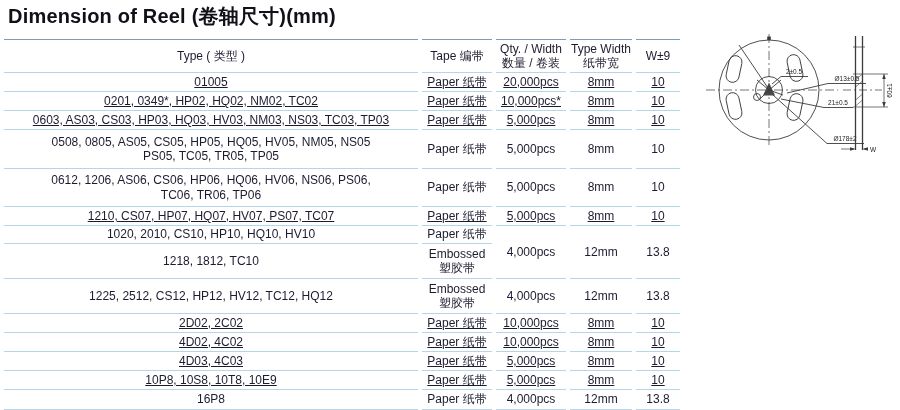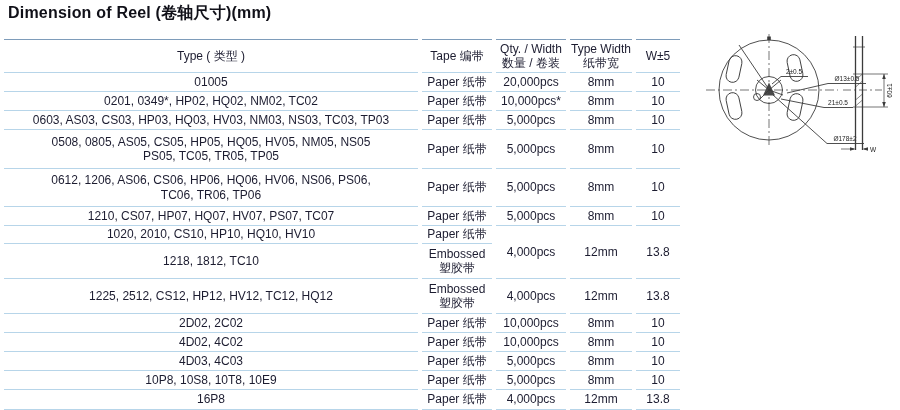--- a/index.html
+++ b/index.html
@@ -1,25 +1,25 @@
 <!DOCTYPE html>
 <html><head>
 <meta charset="utf-8">
 <style>
   html,body{margin:0;padding:0;background:#fff;}
   .page{position:relative;width:900px;height:410px;background:#ffffff;overflow:hidden;
         font-family:"Liberation Sans",sans-serif;color:#1c1c30;}
-  .title{position:absolute;left:8px;top:3px;font-size:16px;font-weight:bold;color:#101018;
+  .title{position:absolute;left:8px;top:3px;font-size:20px;font-weight:bold;color:#101018;
          letter-spacing:.2px;white-space:nowrap;}
   table.reel{position:absolute;left:0px;top:39px;border-collapse:separate;border-spacing:4px 0;
              table-layout:fixed;}
   th,td{border-bottom:1px solid #b7d5e9;text-align:center;vertical-align:middle;padding:0;
         font-size:12px;line-height:1.18;white-space:pre-line;font-weight:normal;color:#1c1c30;}
   thead th{border-top:1px solid #7e9cba;height:32px;}
-  tr.h19 td{height:18px;}
+  tr.h19 td{height:18px;text-decoration:underline;}
   tr.h39 td{height:38px;}
   tr.h38 td{height:37px;}
   tr.h18 td{height:17px;margin-top:38px;}
   tr.h35 td{height:34px;}
   tr.h20 td{height:19px;}
   svg.diagram{position:absolute;left:690px;top:18px;}
   svg.diagram text{font-family:"Liberation Sans",sans-serif;font-size:6.5px;fill:#222;}
 </style>
 </head>
 <body>
@@ -37,21 +37,21 @@
         <col style="width:44px">
     </colgroup>
     <thead>
       <tr>
         <th>Type ( 类型 )</th>
         <th>Tape 编带</th>
         <th>Qty. / Width
 数量 / 卷装</th>
         <th>Type Width
 纸带宽</th>
-        <th>W±5</th>
+        <th>W±9</th>
       </tr>
     </thead>
     <tbody>
       <tr class="h19">
         <td>01005</td>
         <td>Paper 纸带</td>
         <td>20,000pcs</td>
         <td>8mm</td>
         <td>10</td>
       </tr>

